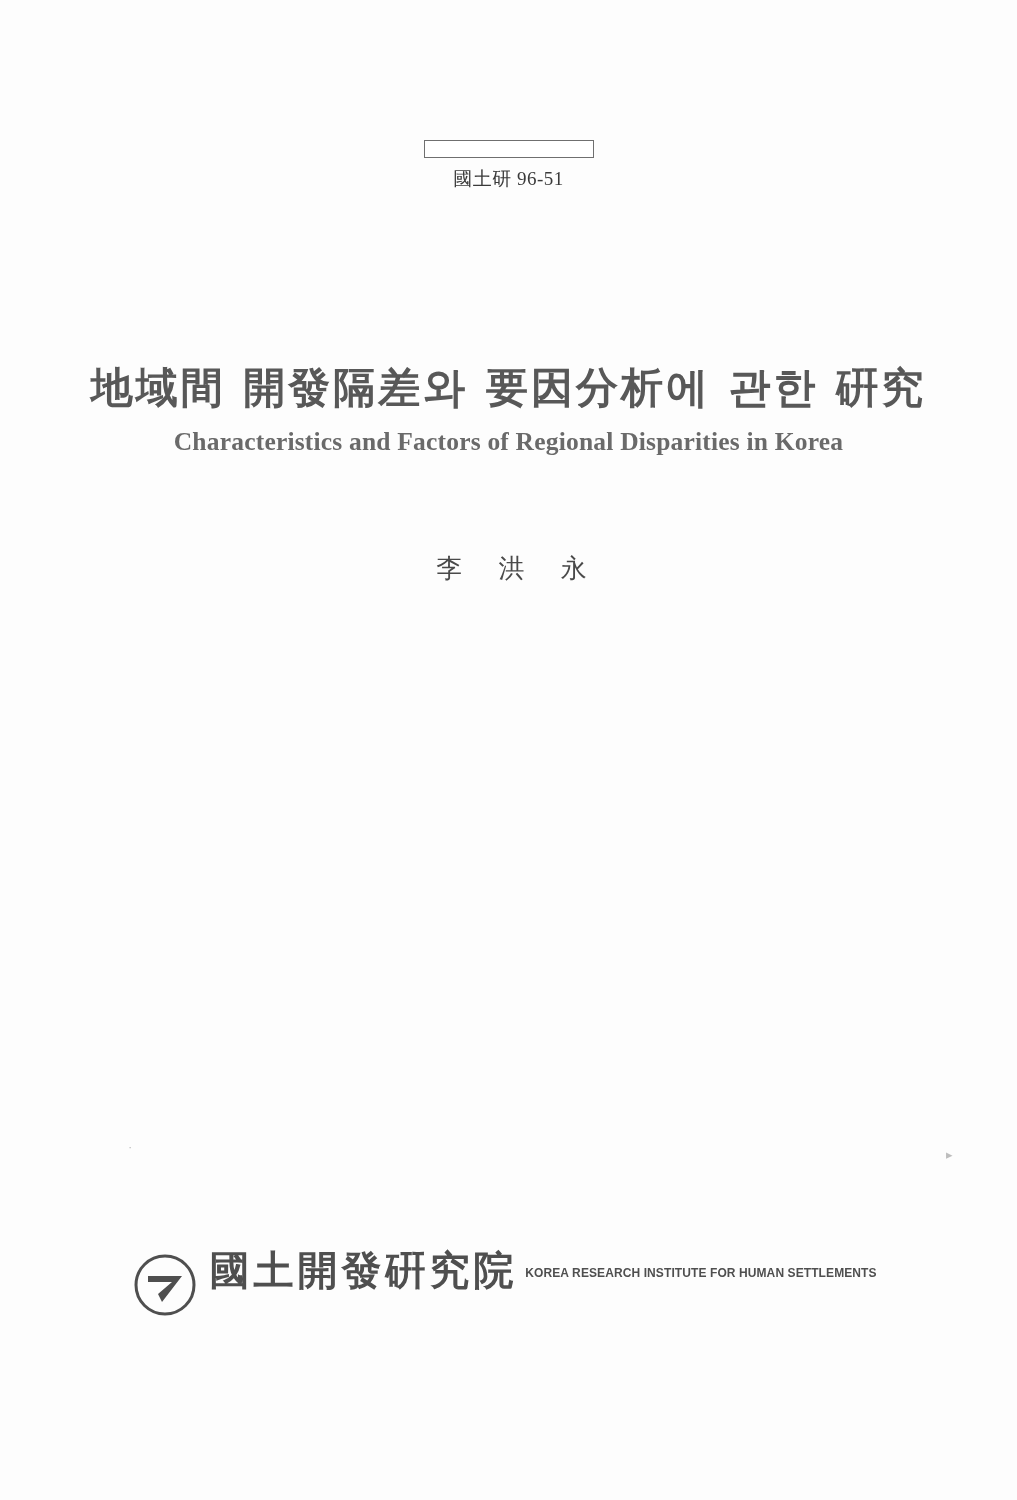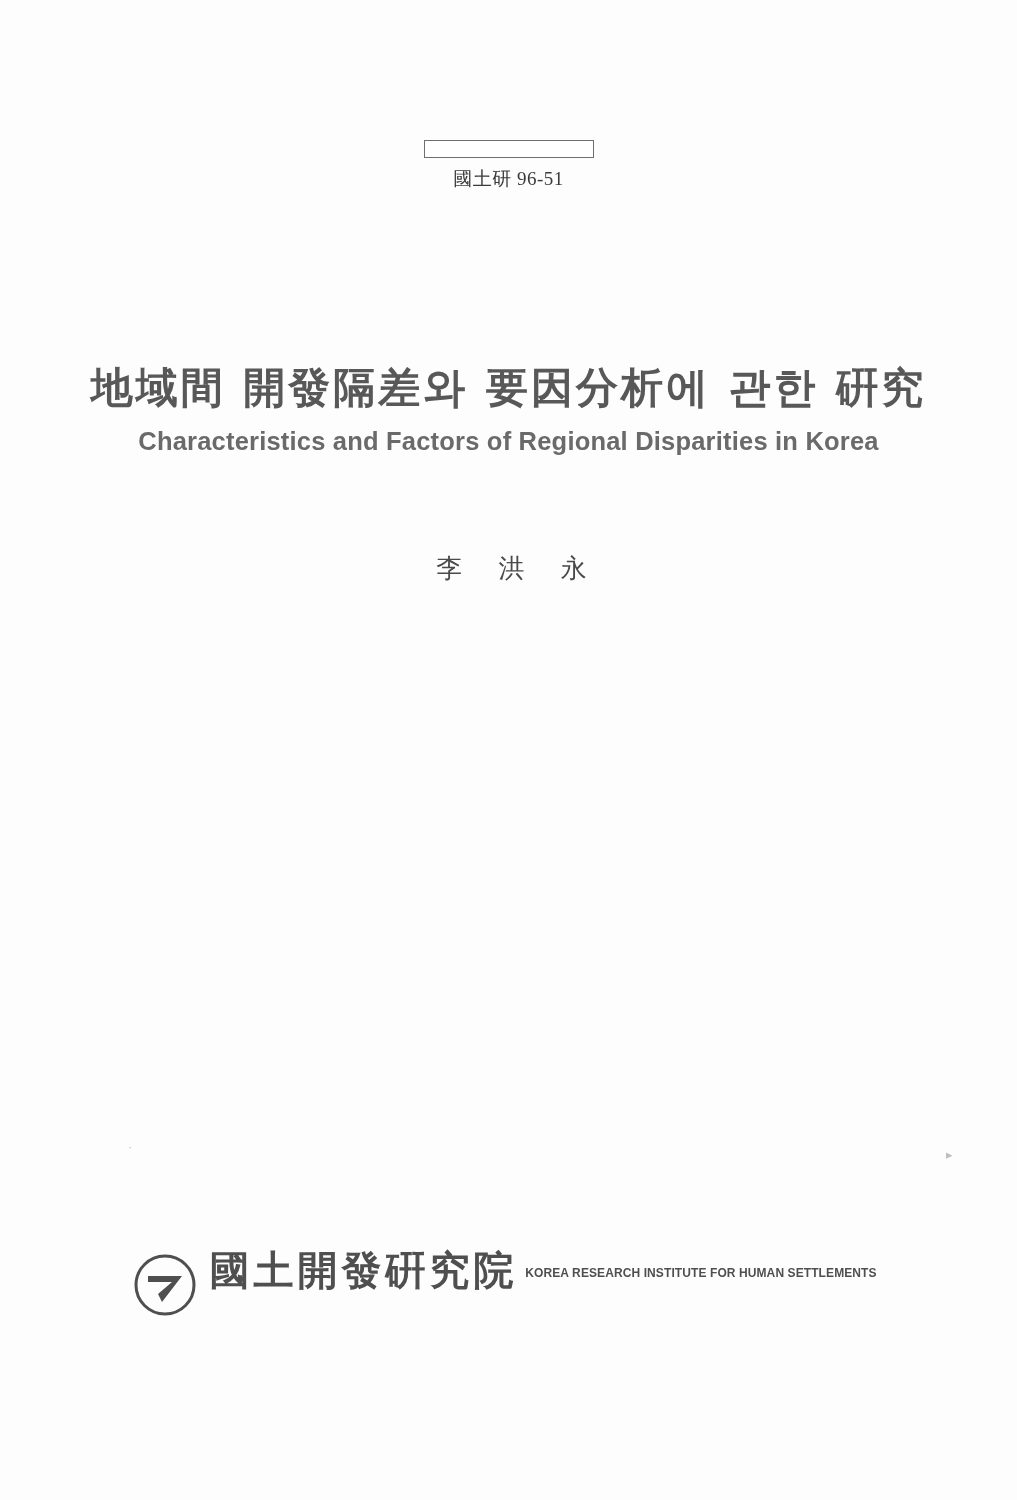--- a/index.html
+++ b/index.html
@@ -61,21 +61,21 @@
     font-family: "DejaVu Serif", serif;
     font-size: 42px;
     font-weight: 700;
     letter-spacing: 3px;
     color: #585858;
     line-height: 1.25;
     white-space: nowrap;
   }
   .title-en {
     margin-top: 12px;
-    font-family: Liberation Sans, sans-serif;
+    font-family: Liberation Serif, serif;
     font-size: 25.5px;
     font-weight: 700;
     letter-spacing: 0.2px;
     color: #6a6a6a;
     white-space: nowrap;
   }
 
   
   .authors {
     position: absolute;

